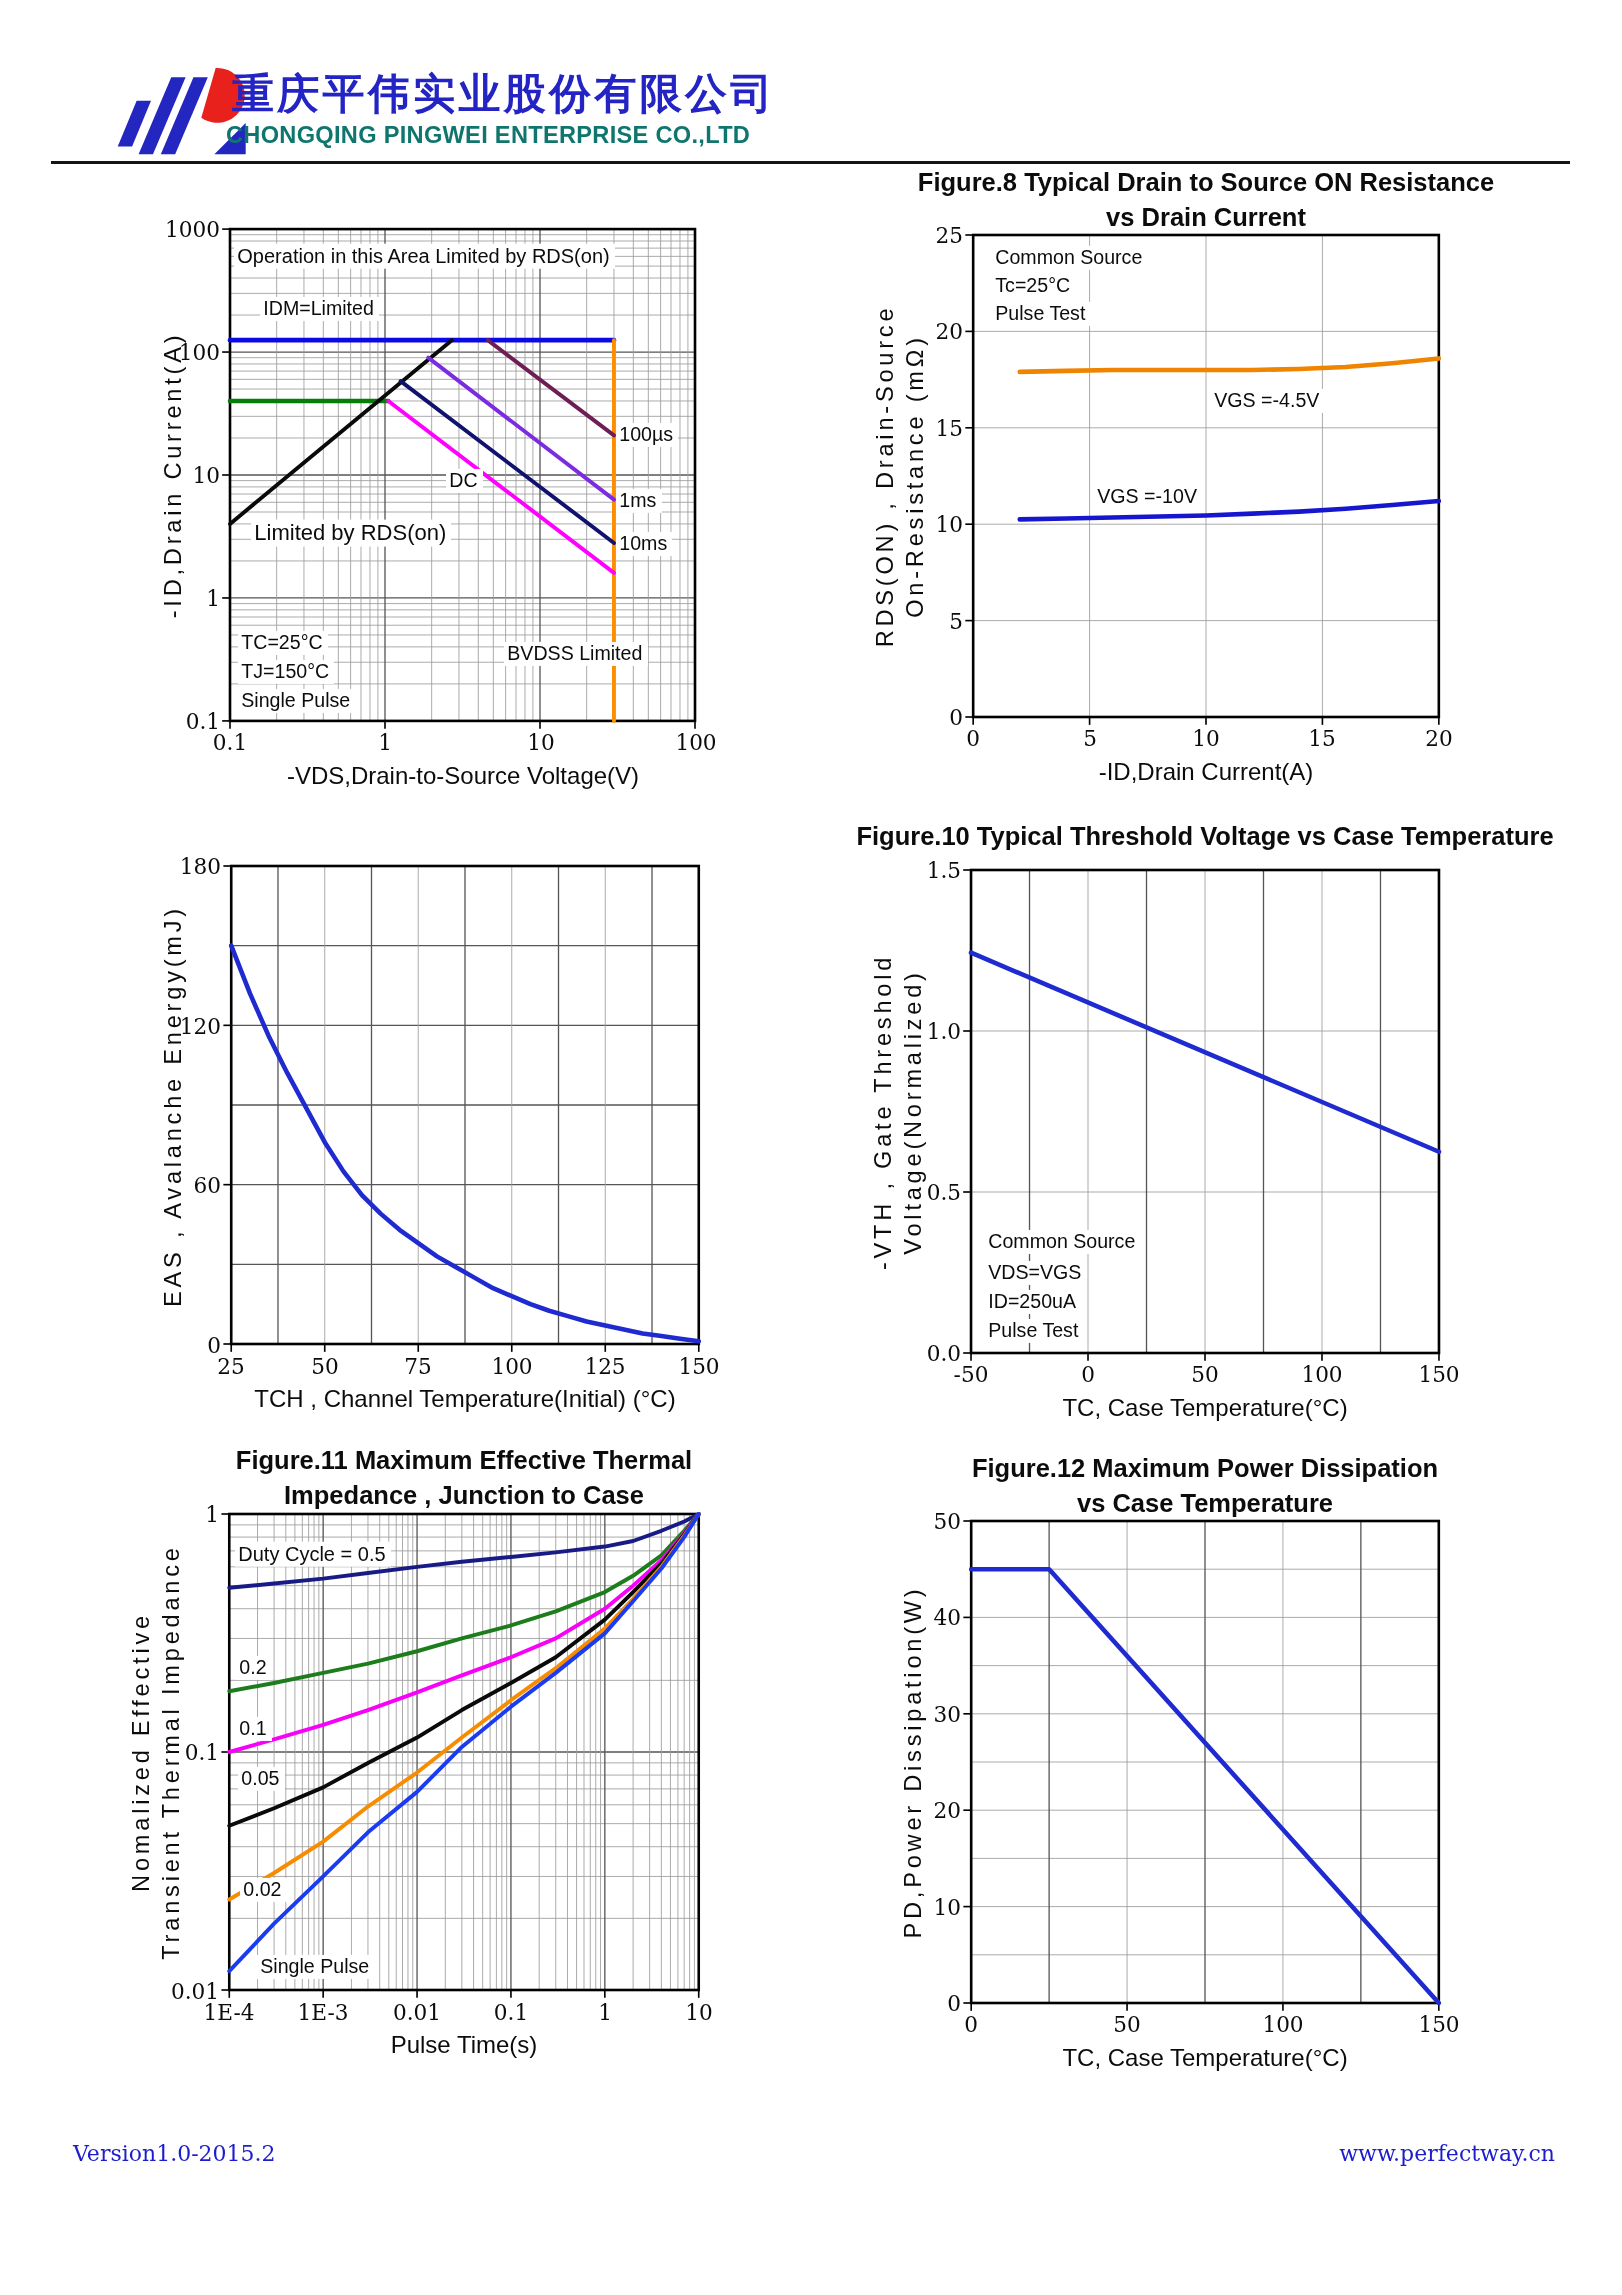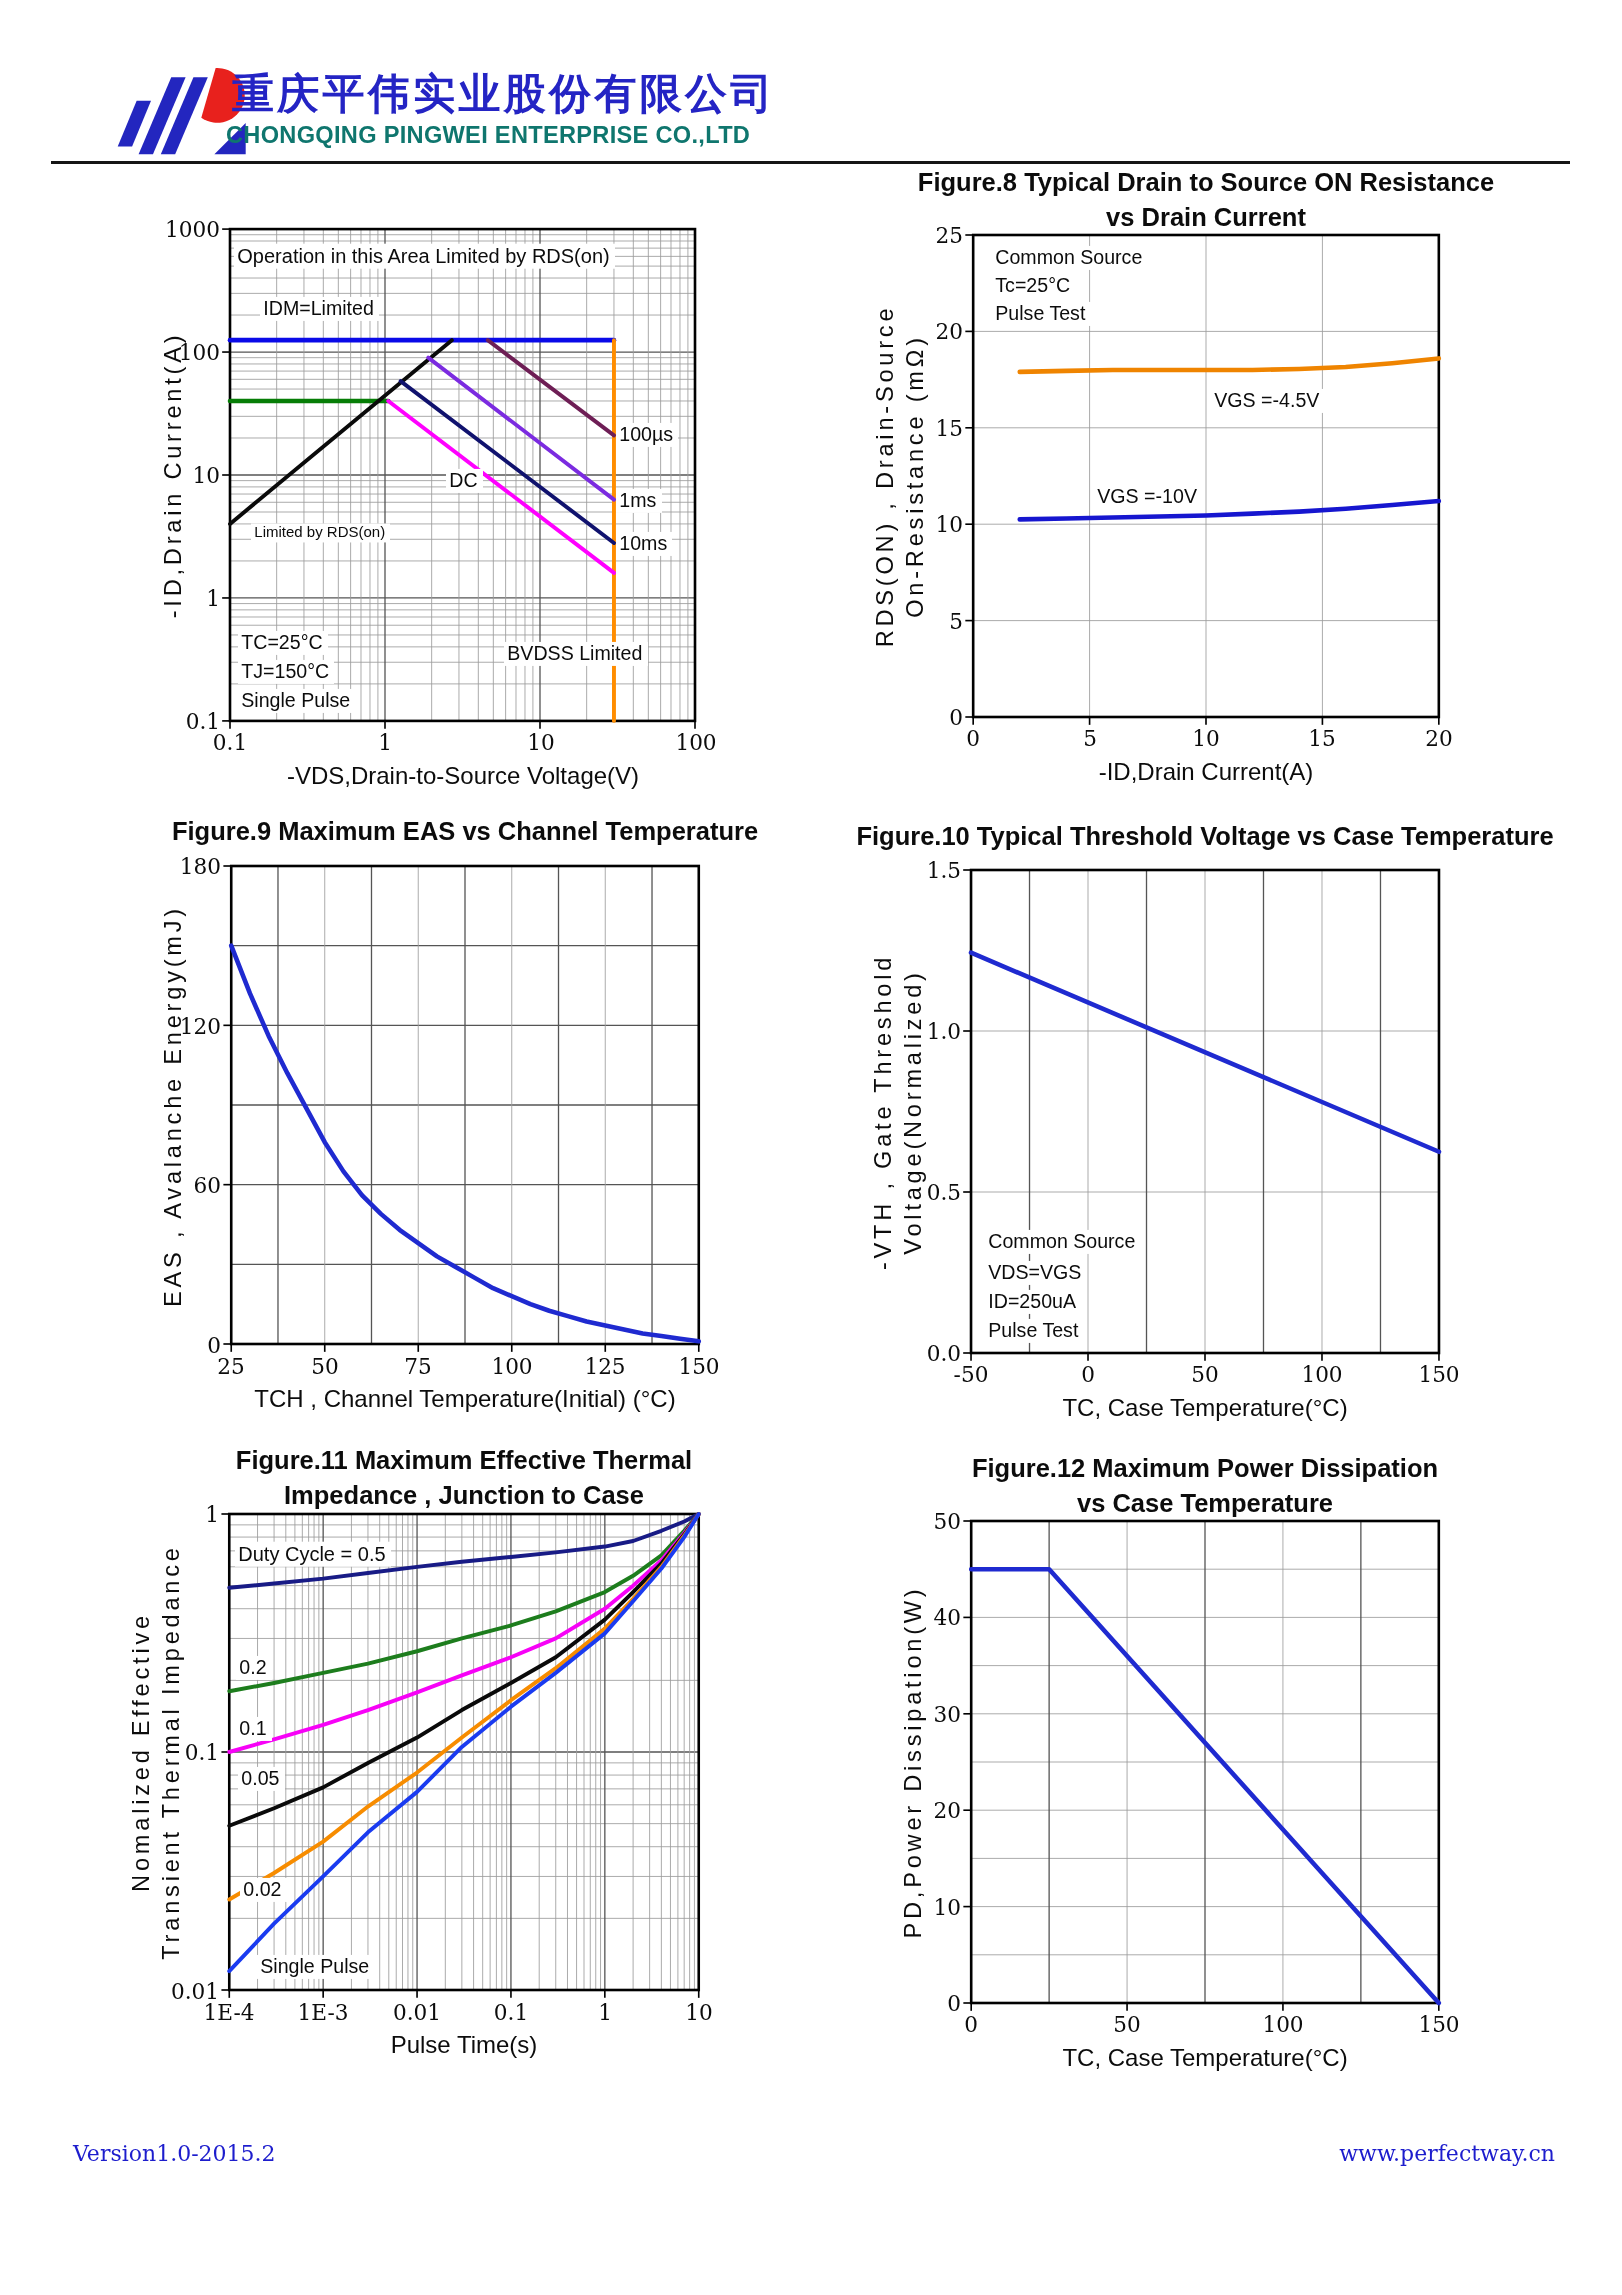--- a/index.html
+++ b/index.html
@@ -137,21 +137,21 @@
     <div class="tick ty" style="left: 220px; top: 352px;">100</div>
     <div class="tick ty" style="left: 220px; top: 229px;">1000</div>
     <div class="xlab" style="left: 463px; top: 762px;">-VDS,Drain-to-Source Voltage(V)</div>
     <div class="ylab" style="left: 173px; top: 475px;">-ID,Drain Current(A)</div>
     <div class="ann bg" style="left: 234px; top: 256px; font-size: 20px;">Operation in this Area Limited by RDS(on)</div>
     <div class="ann bg" style="left: 260px; top: 309px; font-size: 19.6px;">IDM=Limited</div>
     <div class="ann bg" style="left: 616px; top: 435px; font-size: 19.6px;">100µs</div>
     <div class="ann bg" style="left: 446px; top: 481px; font-size: 19.6px;">DC</div>
     <div class="ann bg" style="left: 616px; top: 501px; font-size: 19.6px;">1ms</div>
     <div class="ann bg" style="left: 616px; top: 544px; font-size: 19.6px;">10ms</div>
-    <div class="ann bg" style="left: 251px; top: 533px; font-size: 15px;">Limited by RDS(on)</div>
+    <div class="ann bg" style="left: 251px; top: 533px; font-size: 22px;">Limited by RDS(on)</div>
     <div class="ann bg" style="left: 238px; top: 643px; font-size: 19.6px;">TC=25°C</div>
     <div class="ann bg" style="left: 238px; top: 672px; font-size: 19.6px;">TJ=150°C</div>
     <div class="ann bg" style="left: 238px; top: 701px; font-size: 19.6px;">Single Pulse</div>
     <div class="ann bg" style="left: 504px; top: 654px; font-size: 19.6px;">BVDSS Limited</div>
     <svg width="466" height="482" style="position: absolute; left: 973px; top: 235px; overflow: visible;" viewBox="0 0 712 737">
       <line x1="0" x2="712" y1="589.6" y2="589.6" stroke="#9c9c9c" stroke-width="1.3"></line>
       <line x1="0" x2="712" y1="442.2" y2="442.2" stroke="#9c9c9c" stroke-width="1.3"></line>
       <line x1="0" x2="712" y1="294.8" y2="294.8" stroke="#9c9c9c" stroke-width="1.3"></line>
       <line x1="0" x2="712" y1="147.39999999999998" y2="147.39999999999998" stroke="#9c9c9c" stroke-width="1.3"></line>
       <line x1="178" x2="178" y1="0" y2="737" stroke="#9c9c9c" stroke-width="1.3"></line>
@@ -214,21 +214,20 @@
       <line x1="286" x2="286" y1="731" y2="743" stroke="#000" stroke-width="2.5"></line>
       <line x1="429" x2="429" y1="731" y2="743" stroke="#000" stroke-width="2.5"></line>
       <line x1="572" x2="572" y1="731" y2="743" stroke="#000" stroke-width="2.5"></line>
       <line x1="715" x2="715" y1="731" y2="743" stroke="#000" stroke-width="2.5"></line>
       <line x1="0" x2="-12" y1="731" y2="731" stroke="#000" stroke-width="2.5"></line>
       <line x1="0" x2="-12" y1="487.33333333333337" y2="487.33333333333337" stroke="#000" stroke-width="2.5"></line>
       <line x1="0" x2="-12" y1="243.66666666666669" y2="243.66666666666669" stroke="#000" stroke-width="2.5"></line>
       <line x1="0" x2="-12" y1="0" y2="0" stroke="#000" stroke-width="2.5"></line>
       <polyline points="0.0,121.8 28.6,194.9 57.2,259.9 85.8,316.8 114.4,369.6 143.0,422.4 171.6,467.0 200.2,503.6 228.8,532.0 257.4,556.4 286.0,576.7 314.6,597.0 343.2,613.2 371.8,629.5 400.4,645.7 429.0,657.9 457.6,670.1 486.2,680.2 514.8,688.4 543.4,696.5 572.0,702.6 600.6,708.7 629.2,714.8 657.8,718.8 686.4,722.9 715.0,726.9" fill="none" stroke="#1f2ad0" stroke-width="7" stroke-linejoin="round" stroke-linecap="round"></polyline>
     </svg>
-    <div class="ftitle" style="left: 465px; top: 817px;">Figure.9 Maximum EAS vs Channel Temperature</div>
     <div class="tick tx" style="left: 231px; top: 1354px;">25</div>
     <div class="tick tx" style="left: 325px; top: 1354px;">50</div>
     <div class="tick tx" style="left: 418px; top: 1354px;">75</div>
     <div class="tick tx" style="left: 512px; top: 1354px;">100</div>
     <div class="tick tx" style="left: 605px; top: 1354px;">125</div>
     <div class="tick tx" style="left: 699px; top: 1354px;">150</div>
     <div class="tick ty" style="left: 221px; top: 1345px;">0</div>
     <div class="tick ty" style="left: 221px; top: 1185px;">60</div>
     <div class="tick ty" style="left: 221px; top: 1026px;">120</div>
     <div class="tick ty" style="left: 221px; top: 866px;">180</div>

